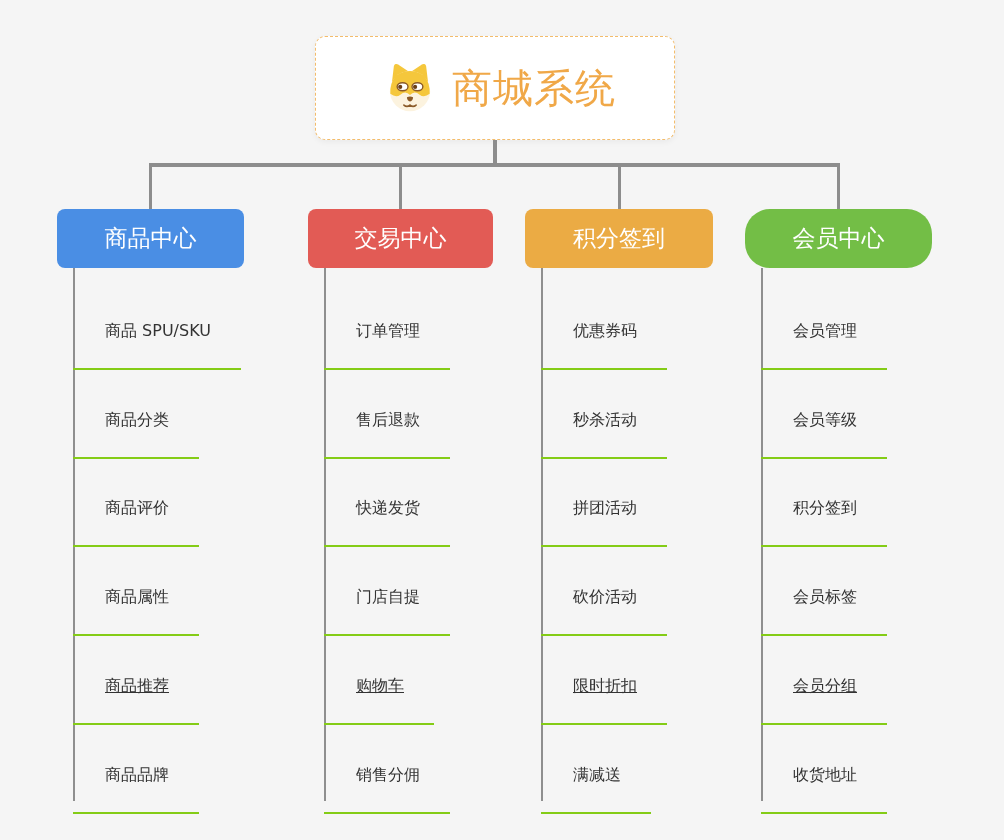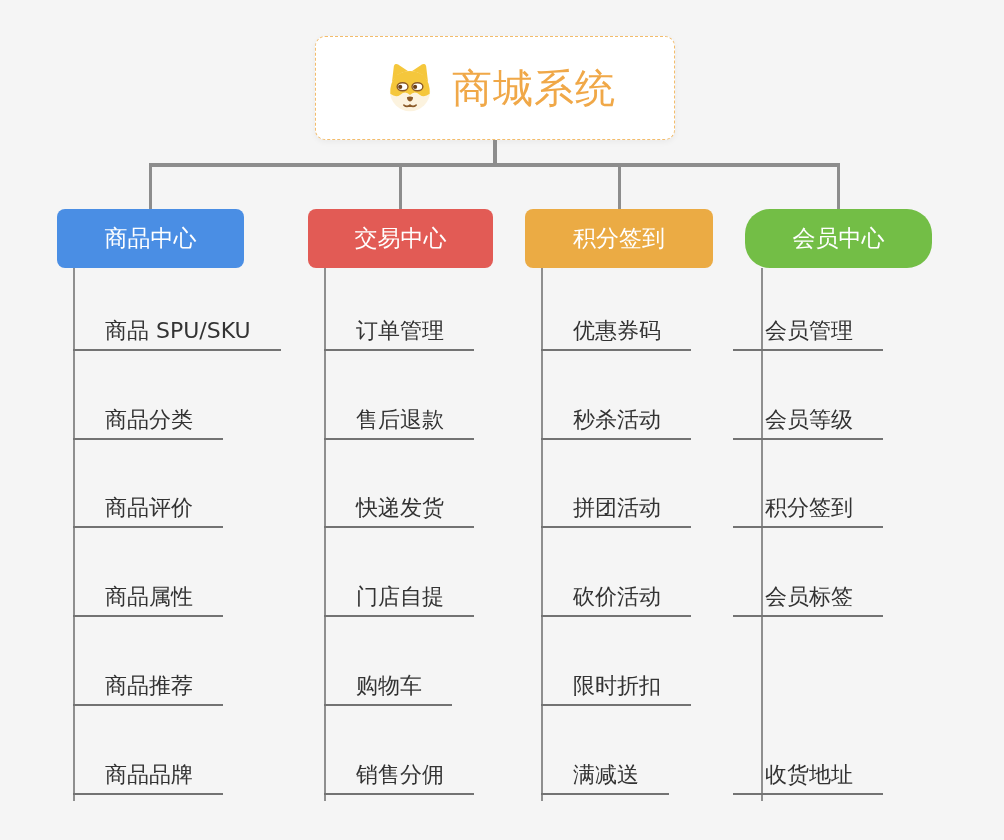--- a/index.html
+++ b/index.html
@@ -51,27 +51,27 @@
   .spine{position:absolute;top:268px;width:2px;height:533px;background:#8F8F8F;}
   .spine-1{left:73px;}
   .spine-2{left:324px;}
   .spine-3{left:541px;}
   .spine-4{left:761px;}
 
   
   .leaf{
     position:absolute;
     display:inline-block;white-space:nowrap;
-    font-size:22px;line-height:30px;color:#333333;
-    padding:0 30px 3px 32px;
-    border-bottom:2px solid #737373;
+    font-size:16px;line-height:30px;color:#333333;
+    padding:0 30px 22px 32px;
+    border-bottom:2px solid #84cc16;
   }
-  .col-1{left:73px;} .col-2{left:324px;text-align:center;} .col-3{left:541px;} .col-4{left:733px;}
+  .col-1{left:73px;} .col-2{left:324px;text-align:center;} .col-3{left:541px;} .col-4{left:761px;}
   .row-1{top:316px;} .row-2{top:405px;} .row-3{top:493px;}
-  .row-4{top:582px;} .row-5{top:671px;} .row-6{top:760px;}
+  .row-4{top:582px;} .row-5{top:671px;text-decoration:underline;} .row-6{top:760px;}
 </style>
 </head>
 <body>
 
 <div class="canvas">
 
   <div class="root-node">
     <svg viewBox="0 0 64 60" width="56" height="53">
       <path d="M13 22 L15 5 Q15.5 2.5 18 4 L30 12 Z" fill="#F5C73C" stroke="#F5C73C" stroke-width="3" stroke-linejoin="round"></path>
       <path d="M51 22 L49 5 Q48.5 2.5 46 4 L34 12 Z" fill="#F5C73C" stroke="#F5C73C" stroke-width="3" stroke-linejoin="round"></path>
@@ -122,15 +122,16 @@
   <div class="leaf col-3 row-2">秒杀活动</div>
   <div class="leaf col-3 row-3">拼团活动</div>
   <div class="leaf col-3 row-4">砍价活动</div>
   <div class="leaf col-3 row-5">限时折扣</div>
   <div class="leaf col-3 row-6">满减送</div>
 
   <div class="leaf col-4 row-1">会员管理</div>
   <div class="leaf col-4 row-3">积分签到</div>
   <div class="leaf col-4 row-2">会员等级</div>
   <div class="leaf col-4 row-4">会员标签</div>
+  <div class="leaf col-4 row-5">会员分组</div>
   <div class="leaf col-4 row-6">收货地址</div>
 
 </div>
 
 </body></html>

